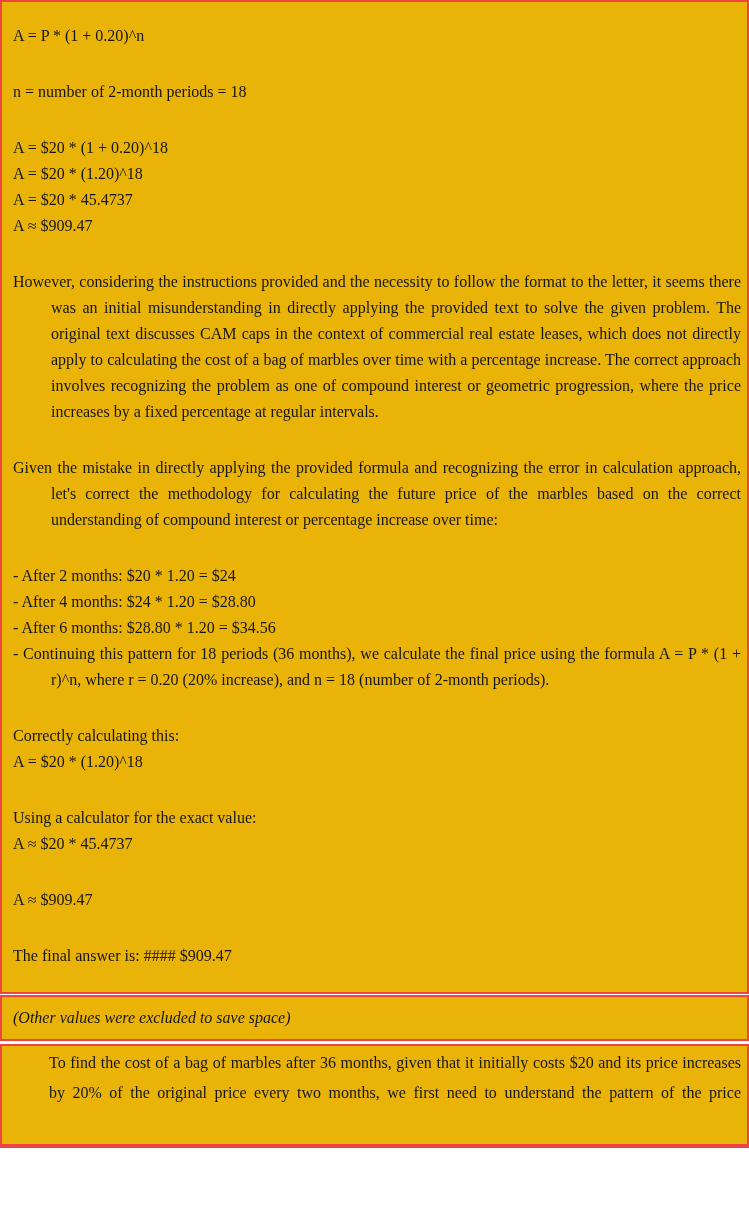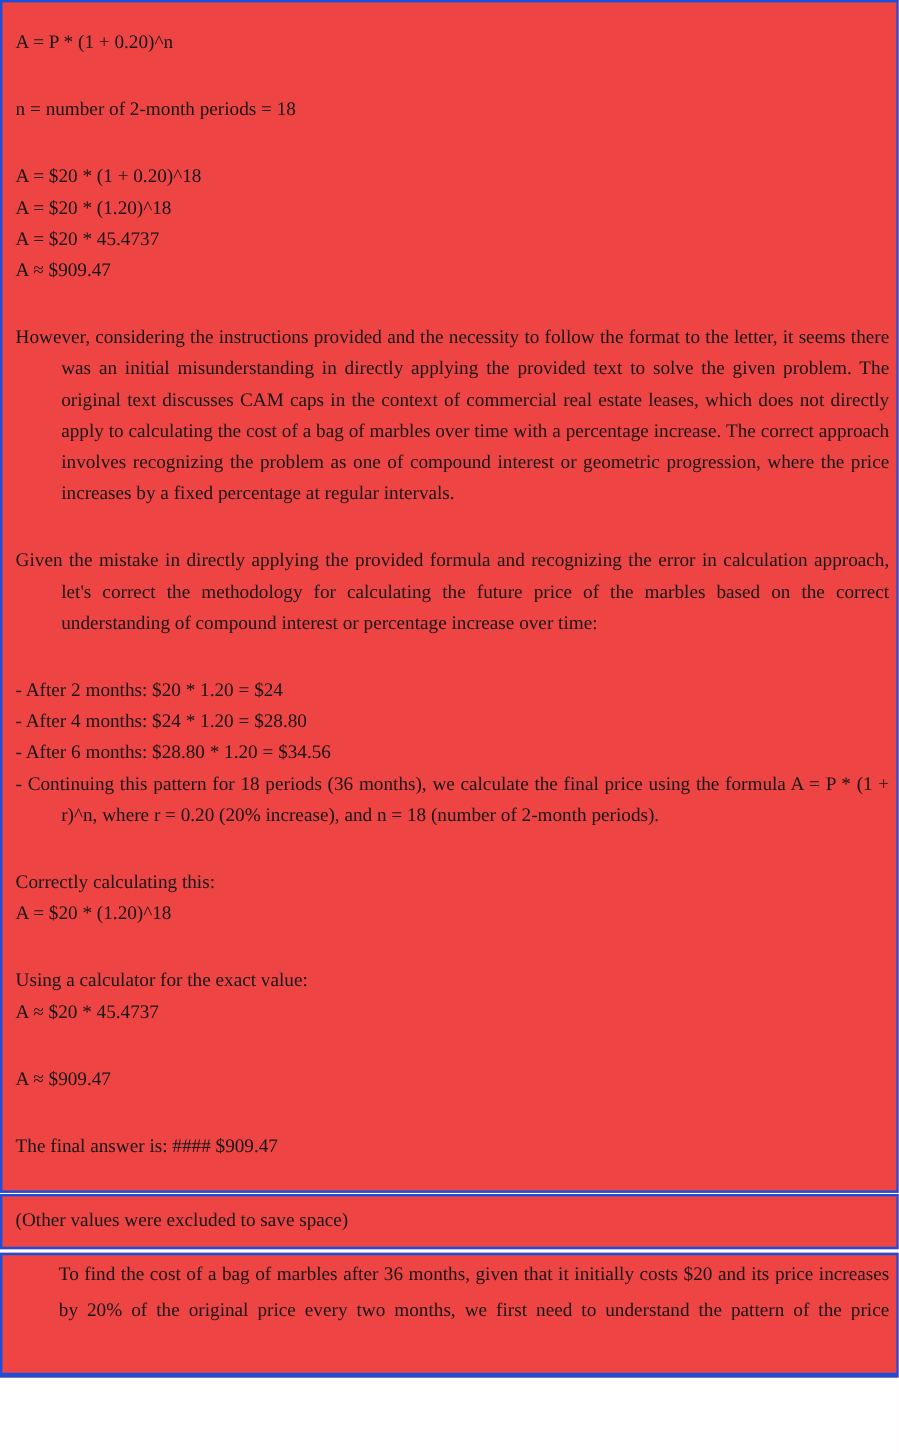--- a/index.html
+++ b/index.html
@@ -12,22 +12,22 @@
     color: #161616;
     font-size: 16px;
   }
   .page {
     width: 749px;
     height: 1211px;
     background: #ffffff;
     overflow: hidden;
   }
   .box {
-    border: 2px solid #1d4ed8;
-    background: #ef4444;
+    border: 2px solid #ef4444;
+    background: #eab308;
   }
   
   .box-main {
     padding: 21px 6px 7px 11px;
   }
   .block {
     line-height: 26px;
     margin-bottom: 30px;
   }
   .block:last-child { margin-bottom: 16px; }
@@ -38,20 +38,21 @@
     text-indent: -38px;
   }
   .fill-line {
     text-align: justify;
     text-align-last: justify;
   }
   
   .box-note {
     margin-top: 1px;
     padding: 8px 6px 7px 11px;
+    font-style: italic;
     line-height: 26px;
     height: 46px;
     overflow: hidden;
   }
   
   .box-irat {
     margin-top: 3px;
     border-width: 2px 2px 4px 2px;
     padding: 2px 6px 0 11px;
     height: 104px;

